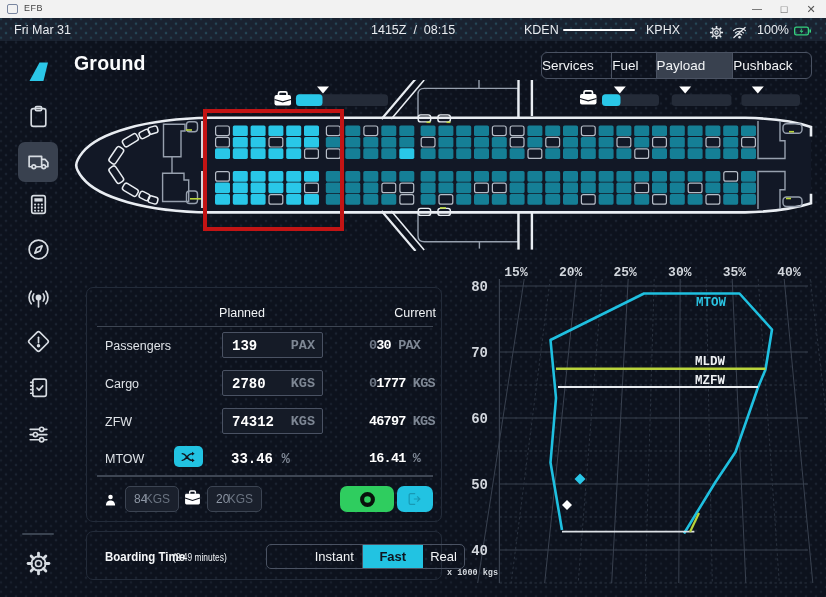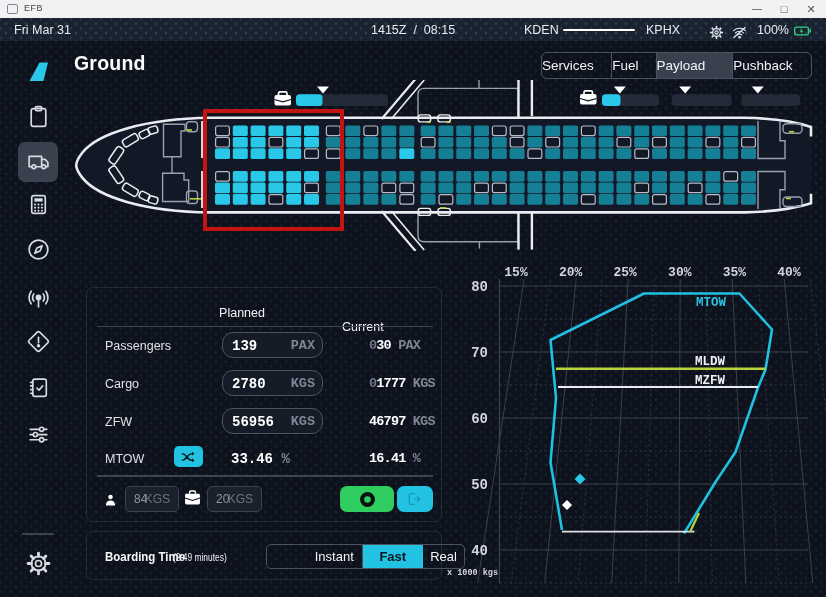--- a/index.html
+++ b/index.html
@@ -18,21 +18,21 @@
   background-image: radial-gradient(circle, rgba(70,175,195,.30) 0.5px, transparent 1.7px), radial-gradient(circle, rgba(70,175,195,.22) 0.5px, transparent 1.7px);
   background-size: 10px 9.4px, 10px 9.4px; background-position: 1px 1px, 6px 5.7px; }
 .main { position:absolute; left:0; top:41px; width:826px; height:556px; }
 .seltile { position:absolute; left:18px; top:142px; width:40px; height:40px; background:#39414f; border-radius:7px; }
 .sep { position:absolute; left:22px; top:533px; width:32px; height:2px; background:#3a4350; border-radius:1px; }
 .ground { position:absolute; left:74px; top:52px; font-size:19.5px; font-weight:bold; color:#fafbfc; letter-spacing:.2px; }
 .tabs { position:absolute; left:541px; top:52px; width:271px; height:26.5px; border:1px solid #4a5262; border-radius:6px; display:flex; overflow:hidden; }
 .tab { color:#f2f4f6; font-size:13.5px; text-align:left; line-height:25px; border-right:1px solid #4a5262; }
 .card { position:absolute; border:1.5px solid #232b39; border-radius:7px; }
 .mono { font-family:"Liberation Mono", monospace; }
-.inbox { position:absolute; left:135px; width:101px; height:26px; background:#151b27; border:1px solid #4a5263; border-radius:11px; }
+.inbox { position:absolute; left:135px; width:101px; height:26px; background:#151b27; border:1px solid #4a5263; border-radius:2px; }
 .inbox .v { position:absolute; left:9px; top:5px; font-size:14px; color:#fff; font-weight:bold; }
 .inbox .u { position:absolute; right:7px; top:5px; font-size:13.5px; color:#7e8794; font-weight:bold; }
 .rowlab { position:absolute; left:18px; font-size:12.5px; color:#dfe3e8; }
 .cur { position:absolute; left:282px; font-size:13.5px; color:#fff; white-space:nowrap; letter-spacing:-0.8px; font-weight:bold; }
 .cur .dim { color:#6f7886; }
 .cur .unit { color:#7e8794; }
 .kgbox { position:absolute; height:25.5px; background:#1a202c; border:1px solid #3c4452; border-radius:5px; font-size:12px; color:#8d96a4; }
 .seg { position:absolute; left:179px; top:12px; height:24.5px; display:flex; border:1px solid #4a5262; border-radius:5px; overflow:hidden;padding-left:40px; }
 .seg div { font-size:13px; color:#f2f4f6; line-height:23.5px; text-align:center; }
 </style></head>
@@ -479,40 +479,40 @@
 <text x="570.6" y="276" fill="#d3d7dd" font-size="13" font-weight="bold" text-anchor="middle" font-family="Liberation Mono, monospace">20%</text>
 <text x="625.2" y="276" fill="#d3d7dd" font-size="13" font-weight="bold" text-anchor="middle" font-family="Liberation Mono, monospace">25%</text>
 <text x="679.8" y="276" fill="#d3d7dd" font-size="13" font-weight="bold" text-anchor="middle" font-family="Liberation Mono, monospace">30%</text>
 <text x="734.4" y="276" fill="#d3d7dd" font-size="13" font-weight="bold" text-anchor="middle" font-family="Liberation Mono, monospace">35%</text>
 <text x="789.0" y="276" fill="#d3d7dd" font-size="13" font-weight="bold" text-anchor="middle" font-family="Liberation Mono, monospace">40%</text>
 <text x="447" y="575" fill="#d3d7dd" font-size="8.5" font-weight="bold" font-family="Liberation Mono, monospace">x 1000 kgs</text>
   </svg>
 
 <div class="card" style="left:86px;top:287px;width:356px;height:235px;">
   <div style="position:absolute;left:105px;top:18px;width:100px;text-align:center;font-size:12.5px;color:#f2f4f6;">Planned</div>
-  <div style="position:absolute;left:255px;top:32px;width:94px;text-align:left;font-size:12.5px;color:#f2f4f6;">Current</div>
+  <div style="position:absolute;left:255px;top:18px;width:94px;text-align:right;font-size:12.5px;color:#f2f4f6;">Current</div>
   <div style="position:absolute;left:10px;top:37.5px;width:336px;height:1.5px;background:#3e4653;"></div>
 
   <div class="rowlab" style="top:51px;">Passengers</div>
   <div class="inbox" style="top:44px;">
       <span class="v mono">139</span>
       <span class="u mono">PAX</span>
     </div>
   <div class="cur mono" style="top:50px;"><span class="dim">0</span>30 <span class="unit">PAX</span></div>
 
   <div class="rowlab" style="top:89px;">Cargo</div>
   <div class="inbox" style="top:82px;">
       <span class="v mono">2780</span>
       <span class="u mono">KGS</span>
     </div>
   <div class="cur mono" style="top:88px;"><span class="dim">0</span>1777 <span class="unit">KGS</span></div>
 
   <div class="rowlab" style="top:127px;">ZFW</div>
   <div class="inbox" style="top:120px;">
-      <span class="v mono">56956</span>
+      <span class="v mono">74312</span>
       <span class="u mono">KGS</span>
     </div>
   <div class="cur mono" style="top:126px;">46797 <span class="unit">KGS</span></div>
 
   <div class="rowlab" style="top:164px;">MTOW</div>
   <div style="position:absolute;left:87px;top:158px;width:29px;height:21px;background:#22c3e2;border-radius:5px;">
     <svg style="position:absolute;left:5.5px;top:3.5px;width:18px;height:14px" viewBox="0 0 24 18" fill="none" stroke="#10151f" stroke-width="1.9" stroke-linecap="round">
         <path d="M3 4.5 C9 4.5 9 13.5 16.5 13.5 M3 13.5 C9 13.5 9 4.5 16.5 4.5"></path>
         <path d="M16 2 L19.5 4.5 L16 7 Z" fill="#10151f" stroke="none"></path>
         <path d="M16 11 L19.5 13.5 L16 16 Z" fill="#10151f" stroke="none"></path>

